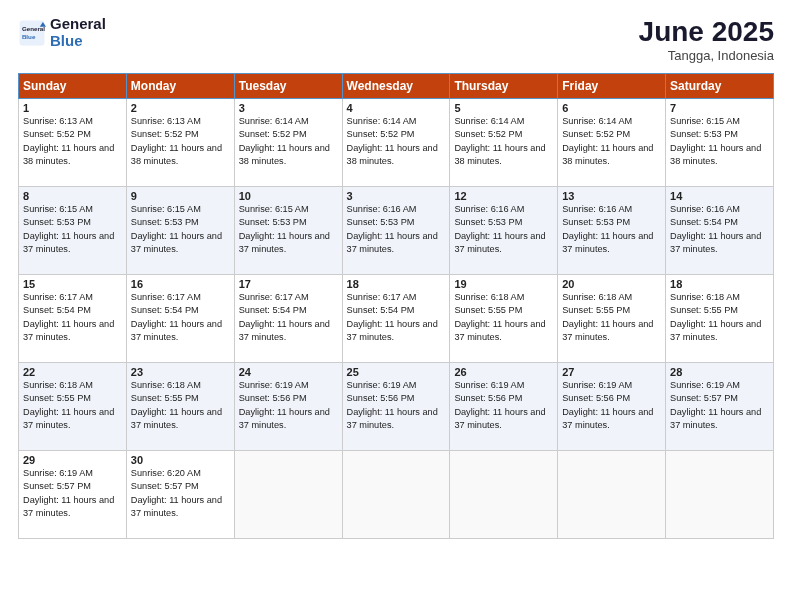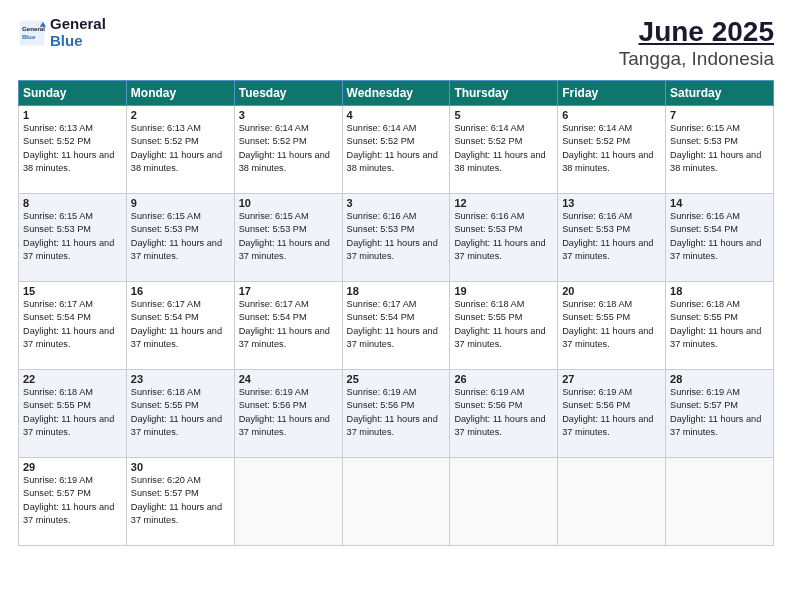--- a/index.html
+++ b/index.html
@@ -41,35 +41,34 @@
       width: 28px;
       height: 28px;
     }
     .title-block {
       text-align: right;
     }
     .month-title {
       font-size: 28px;
       font-weight: bold;
       color: #1a1a2e;
-      text-decoration: underline;
     }
     .location {
-      font-size: 19px;
+      font-size: 13px;
       color: #444;
     }
     .calendar {
       flex: 1;
       border: 1px solid #ccc;
       border-collapse: collapse;
       width: 100%;
       table-layout: fixed;
     }
     .calendar th {
-      background: #0f766e;
+      background: #c2410c;
       color: #fff;
       font-size: 12px;
       font-weight: bold;
       padding: 5px 4px;
       text-align: left;
       border: 1px solid #5592cc;
     }
     .calendar td {
       border: 1px solid #ccc;
       vertical-align: top;

